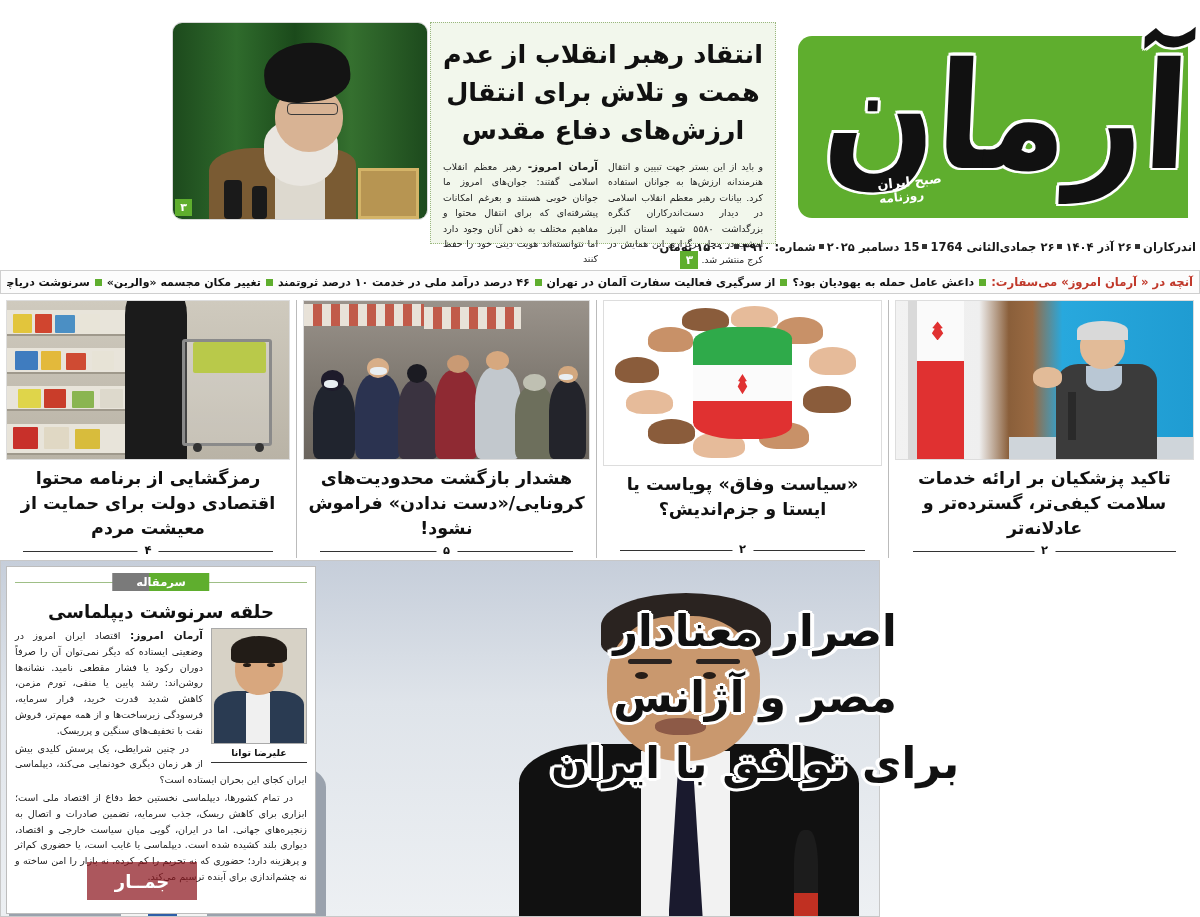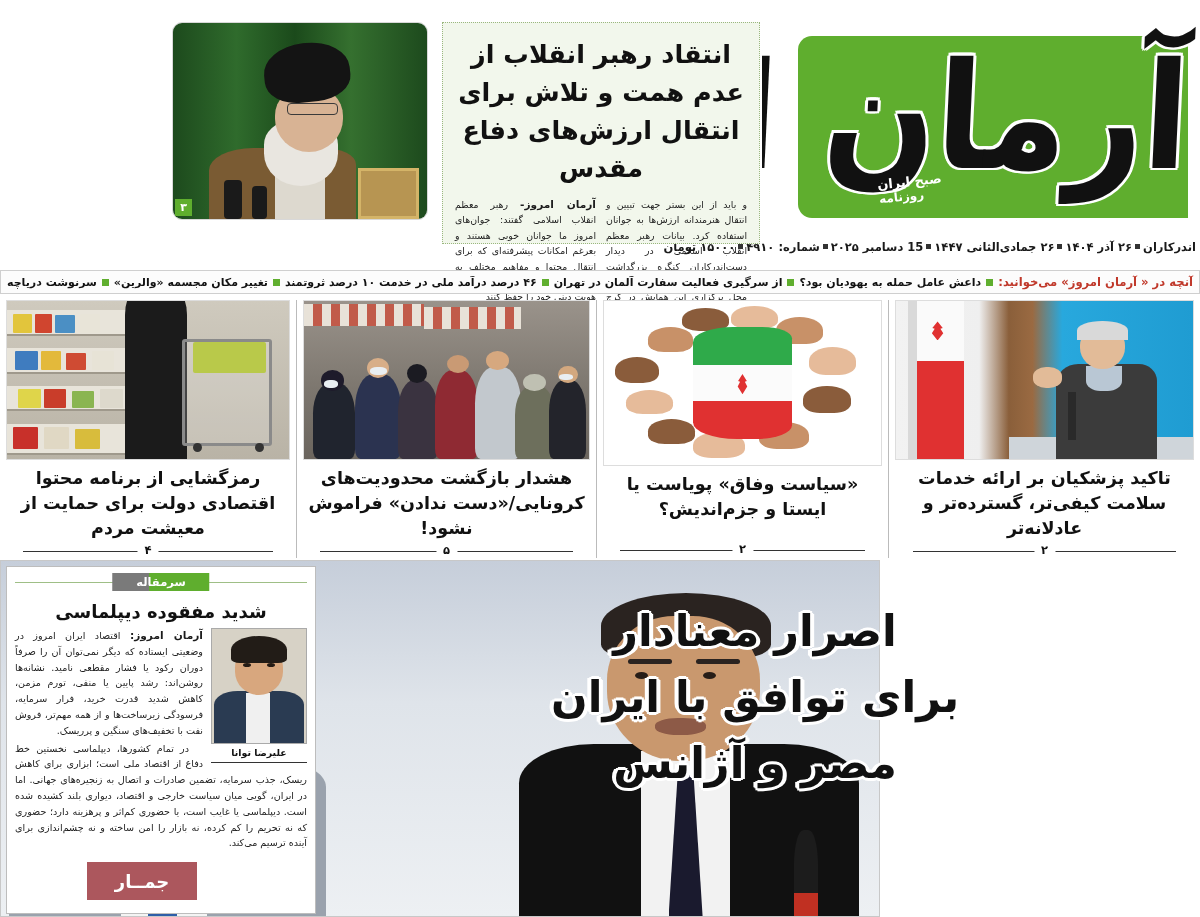--- a/index.html
+++ b/index.html
@@ -74,22 +74,22 @@
     white-space: nowrap;
     letter-spacing: 0px;
   }
   .dateline .sq {
     display: inline-block; width: 5px; height: 5px;
     background: #333; margin: 0 3px 2px 3px; vertical-align: middle;
   }
 
   
   .lead-block {
-    position: absolute; right: 440px; top: 22px;
-    width: 318px; height: 222px;
+    position: absolute; right: 424px; top: 22px;
+    width: 346px; height: 222px;
     background: #f2f7ec;
     border: 1px dotted #9ab77e;
     padding: 8px 12px 6px 12px;
   }
   .lead-head {
     font-size: 25.5px; font-weight: bold; color: #111;
     line-height: 38px; text-align: center;
     margin-top: 4px;
     letter-spacing: -0.4px;
   }
@@ -455,21 +455,21 @@
     <div class="masthead">
       <div class="mast-greenblock"></div>
       <div class="mast-logo-wrap">
         <div class="mast-logo">آرمان امروز</div>
       </div>
       <div class="mast-sub">صبح ایران</div>
       <div class="mast-sub2">روزنامه</div>
     </div>
 
     <div class="dateline">
-      <span>اندرکاران</span><span class="sq"></span><span>۲۶ آذر ۱۴۰۴</span><span class="sq"></span><span>۲۶ جمادی‌الثانی ۱۴۴۷</span><span class="sq"></span><span>15 دسامبر ۲۰۲۵</span><span class="sq"></span><span>شماره: ۴۹۱۰</span><span class="sq"></span><span>۱۵۰۰۰ تومان</span>
+      <span>اندرکاران</span><span class="sq"></span><span>۲۶ آذر ۱۴۰۴</span><span class="sq"></span><span>۲۶ جمادی‌الثانی 1764</span><span class="sq"></span><span>15 دسامبر ۲۰۲۵</span><span class="sq"></span><span>شماره: ۴۹۱۰</span><span class="sq"></span><span>۱۵۰۰۰ تومان</span>
     </div>
 
     <div class="lead-block">
       <div class="lead-head">انتقاد رهبر انقلاب از عدم همت و تلاش برای انتقال ارزش‌های دفاع مقدس</div>
       <div class="lead-cols">
         <div class="lead-col">
           <span>و باید از این بستر جهت تبیین و انتقال هنرمندانه ارزش‌ها به جوانان استفاده کرد. بیانات رهبر معظم انقلاب اسلامی در دیدار دست‌اندرکاران کنگره بزرگداشت ۵۵۸۰ شهید استان البرز امشب در محل برگزاری این همایش در کرج منتشر شد.</span>
           <span class="pagebadge-green">۳</span>
         </div>
         <div class="lead-col">
@@ -487,21 +487,21 @@
       <div class="sl-face"></div>
       <div class="sl-turban"></div>
       <div class="sl-glasses"></div>
       <div class="sl-mic"></div>
       <div class="sl-mic2"></div>
       <div class="badge3">۳</div>
     </div>
   </div>
 
   <div class="ticker">
-    <span class="ticker-lead">آنچه در « آرمان امروز» می‌خوانید:</span>
+    <span class="ticker-lead">آنچه در « آرمان امروز» می‌سفارت:</span>
     <span class="ticker-items">
       <span class="gsq"></span><span>داعش عامل حمله به یهودیان بود؟</span><span class="gsq"></span><span>از سرگیری فعالیت سفارت آلمان در تهران</span><span class="gsq"></span><span>۴۶ درصد درآمد ملی در خدمت ۱۰ درصد ثروتمند</span><span class="gsq"></span><span>تغییر مکان مجسمه «والرین»</span><span class="gsq"></span><span>سرنوشت دریاچه ارومیه چه می‌شود؟</span>
     </span>
   </div>
 
   <div class="photo-row">
 
     <div class="pcell" style="width:312px">
       <div class="ph">
         <div class="img-fill pz-bg"></div>
@@ -642,42 +642,43 @@
       <div class="ab-mouth"></div>
       <div class="ab-mic"></div>
       <div class="ab-mic-red"></div>
     </div>
 
     <div class="watermark">جمــار</div>
   </div>
 
   <div class="mf-head">
     <div>اصرار معنادار</div>
+    <div>مصر و آژانس</div>
     <div>برای توافق با ایران</div>
-    <div>مصر و آژانس</div>
   </div>
 
   <div class="editorial">
     <div class="ed-tab-row">
       <span class="ed-tab">سرمقاله</span>
     </div>
-    <div class="ed-title">شدید مفقوده دیپلماسی</div>
+    <div class="ed-title">حلقه سرنوشت دیپلماسی</div>
 
     <div class="ed-figure">
       <div class="ed-photo">
         <div class="edp-bg"></div>
         <div class="edp-suit"></div>
         <div class="edp-shirt"></div>
         <div class="edp-face"></div>
         <div class="edp-hair"></div>
         <div class="edp-eye" style="left:33%;top:30%"></div>
         <div class="edp-eye" style="left:58%;top:30%"></div>
       </div>
       <div class="ed-author">علیرضا توانا</div>
     </div>
 
     <div class="ed-body">
       <p class="ed-p" style="text-indent:0"><b>آرمان امروز:</b><span> اقتصاد ایران امروز در وضعیتی ایستاده که دیگر نمی‌توان آن را صرفاً دوران رکود یا فشار مقطعی نامید. نشانه‌ها روشن‌اند: رشد پایین یا منفی، تورم مزمن، کاهش شدید قدرت خرید، فرار سرمایه، فرسودگی زیرساخت‌ها و از همه مهم‌تر، فروش نفت با تخفیف‌های سنگین و پرریسک.</span></p>
+      <p class="ed-p">در چنین شرایطی، یک پرسش کلیدی بیش از هر زمان دیگری خودنمایی می‌کند، دیپلماسی ایران کجای این بحران ایستاده است؟</p>
       <p class="ed-p">در تمام کشورها، دیپلماسی نخستین خط دفاع از اقتصاد ملی است؛ ابزاری برای کاهش ریسک، جذب سرمایه، تضمین صادرات و اتصال به زنجیره‌های جهانی. اما در ایران، گویی میان سیاست خارجی و اقتصاد، دیواری بلند کشیده شده است. دیپلماسی یا غایب است، یا حضوری کم‌اثر و پرهزینه دارد؛ حضوری که نه تحریم را کم کرده، نه بازار را امن ساخته و نه چشم‌اندازی برای آینده ترسیم می‌کند.</p>
     </div>
   </div>
 
 </div>
 
 </body></html>

